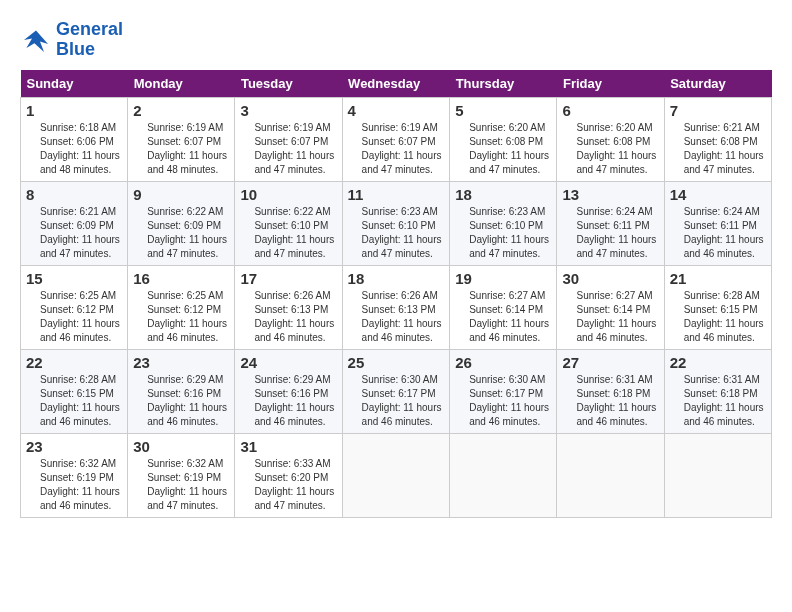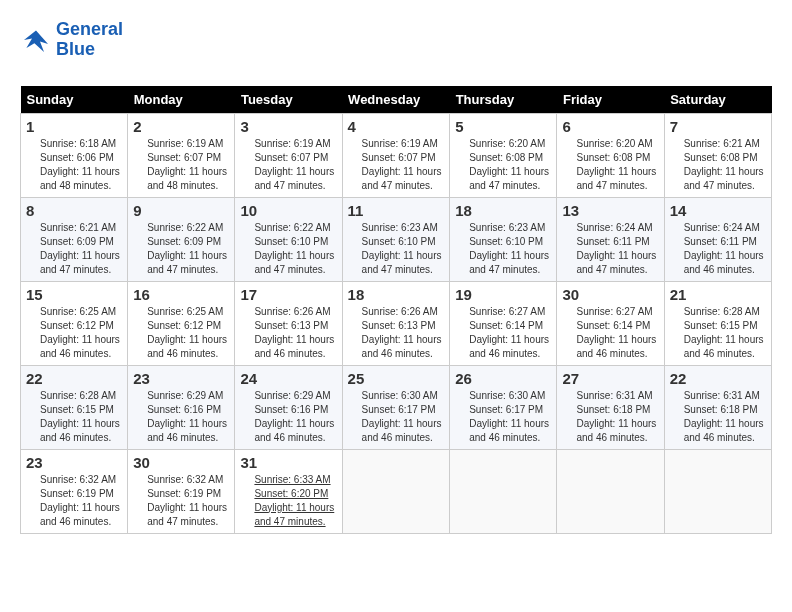--- a/index.html
+++ b/index.html
@@ -7,21 +7,21 @@
       font-family: Arial, sans-serif;
       background: #fff;
       width: 792px;
       min-height: 612px;
       padding: 20px;
     }
     .header {
       display: flex;
       justify-content: space-between;
       align-items: flex-start;
-      margin-bottom: 26px;
+      margin-bottom: 10px;
     }
     .logo {
       display: flex;
       align-items: center;
       gap: 4px;
     }
     .logo-text {
       font-size: 18px;
       font-weight: bold;
       color: #333;
@@ -45,21 +45,21 @@
     .subtitle {
       font-size: 14px;
       color: #555;
     }
     table {
       width: 100%;
       border-collapse: collapse;
       font-size: 11px;
     }
     th {
-      background-color: #000000;
+      background-color: #701a75;
       color: white;
       text-align: left;
       padding: 6px 6px;
       font-size: 13px;
       font-weight: bold;
     }
     td {
       border: 1px solid #ccc;
       vertical-align: top;
       padding: 4px 5px;
@@ -336,21 +336,21 @@
         </td>
         <td>
           <span class="day-num">30</span>
           <div class="day-info" style="white-space: pre-wrap;">Sunrise: 6:32 AM
 Sunset: 6:19 PM
 Daylight: 11 hours
 and 47 minutes.</div>
         </td>
         <td>
           <span class="day-num">31</span>
-          <div class="day-info" style="white-space: pre-wrap; text-decoration: underline;">Sunrise: 6:33 AM
+          <div class="day-info" style="white-space: pre-wrap;">Sunrise: 6:33 AM
 Sunset: 6:20 PM
 Daylight: 11 hours
 and 47 minutes.</div>
         </td>
         <td class="empty"></td>
         <td class="empty"></td>
         <td class="empty"></td>
         <td class="empty"></td>
       </tr>
     </tbody>

